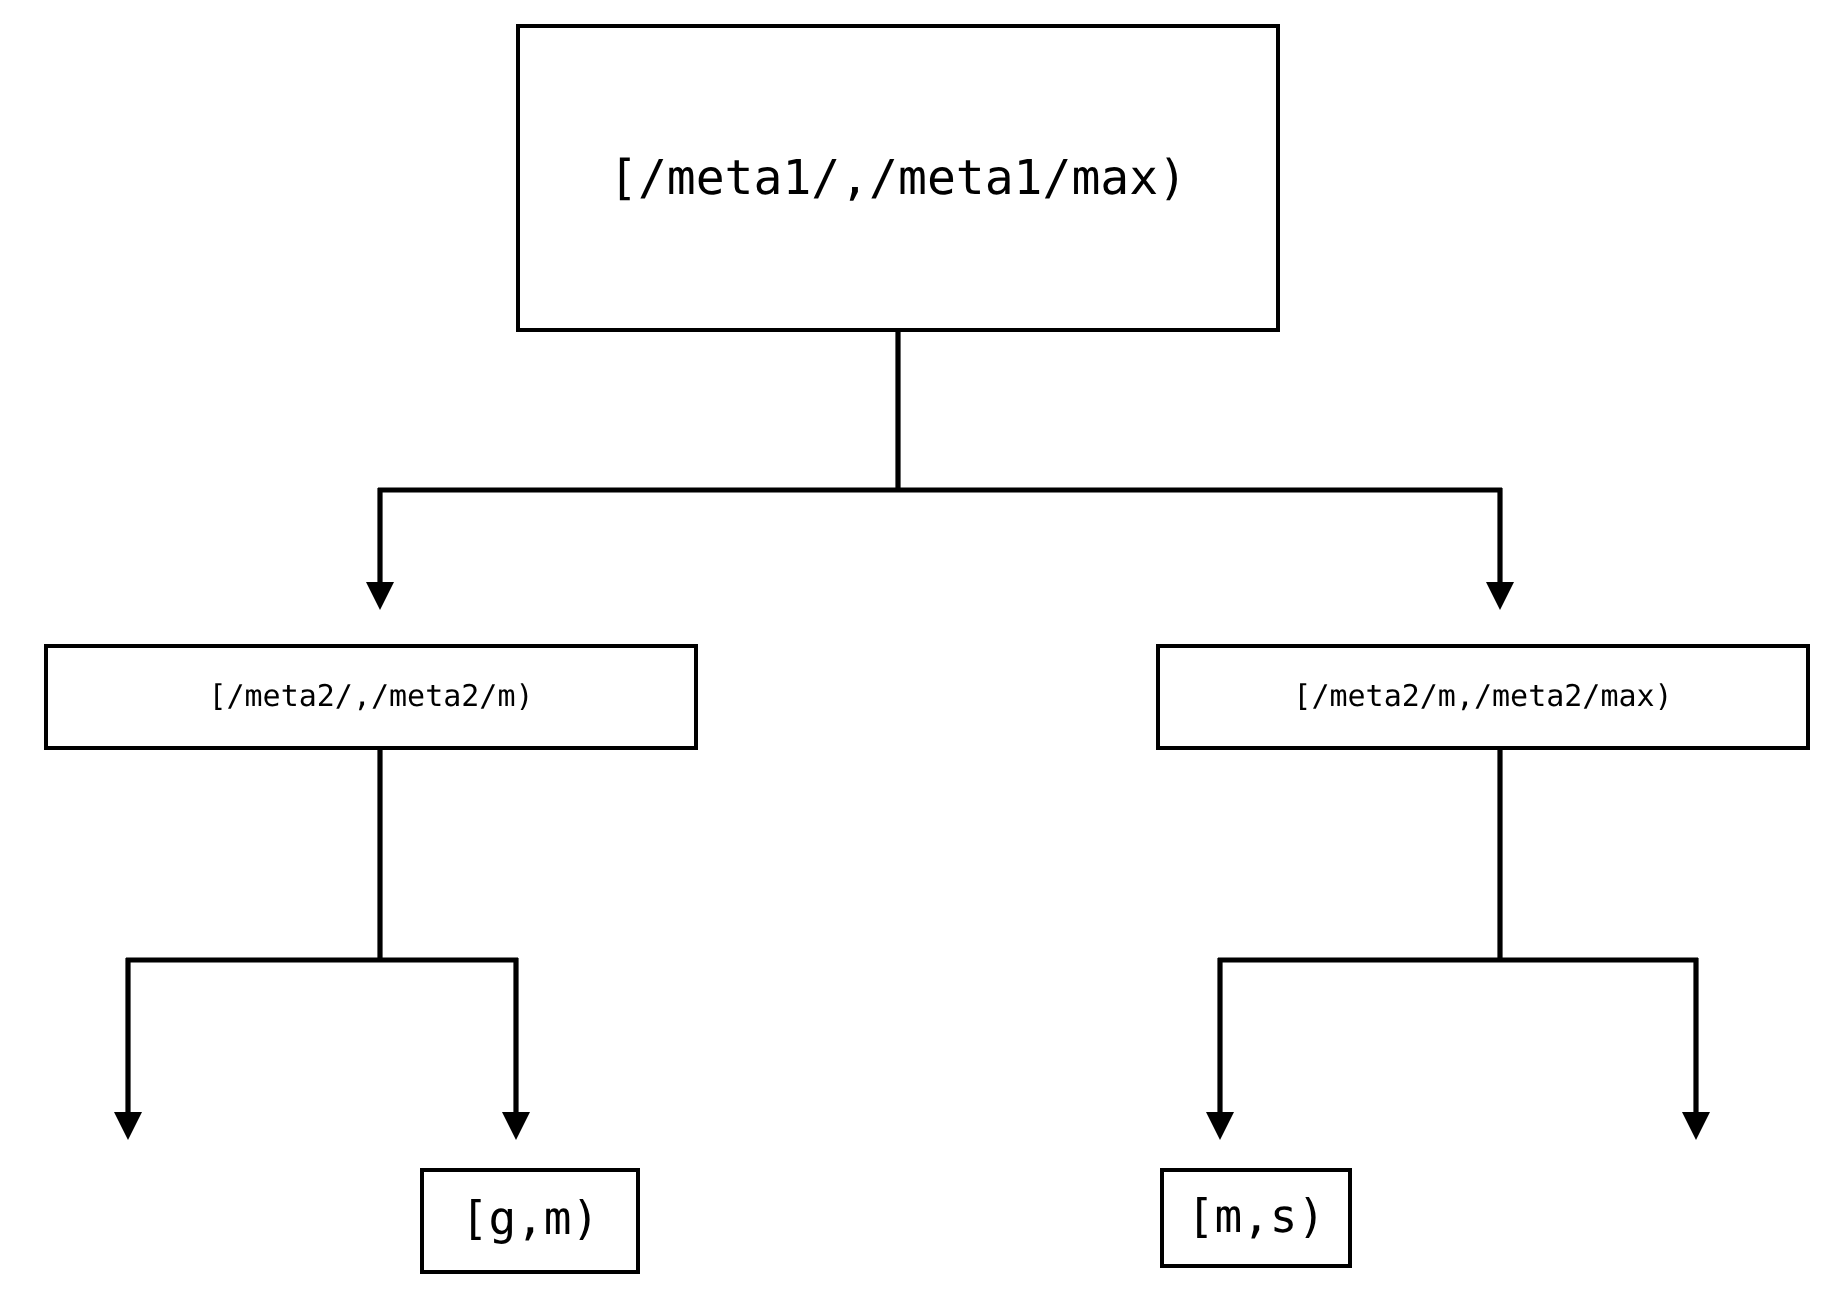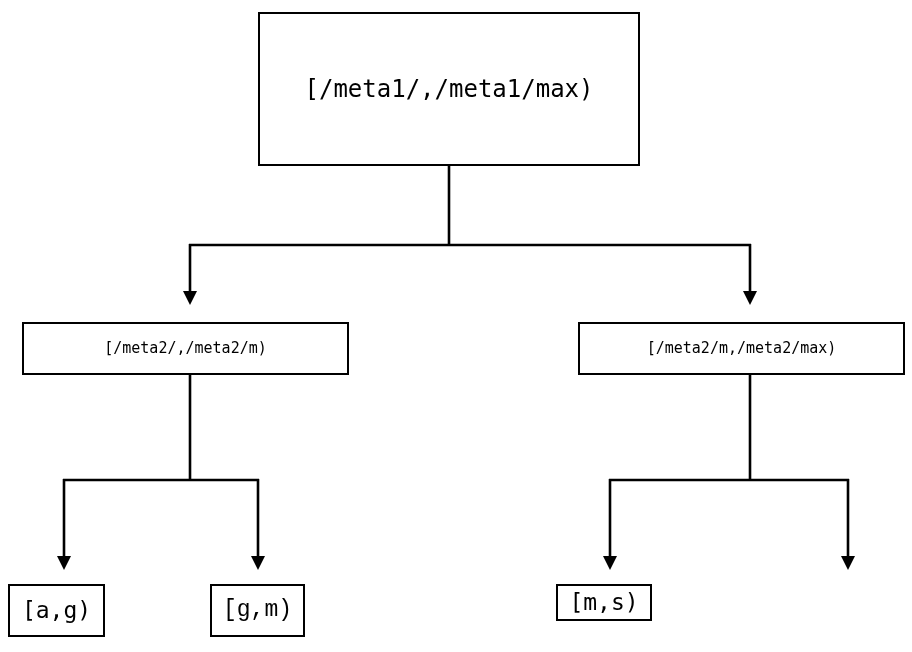--- a/index.html
+++ b/index.html
@@ -92,26 +92,23 @@
   </div>
 
   <div class="node-box level-mid" style="left:22px; top:322px; width:327px; height:53px;">
     <span class="node-label">[/meta2/,/meta2/m)</span>
   </div>
 
   <div class="node-box level-mid" style="left:578px; top:322px; width:327px; height:53px;">
     <span class="node-label">[/meta2/m,/meta2/max)</span>
   </div>
 
-  <div class="node-box level-leaf" style="left:8px; top:584px; width:97px; height:53px;">
-    <span class="node-label">[a,g)</span>
-  </div>
 
-  <div class="node-box level-leaf" style="left:210px; top:584px; width:95px; height:53px;font-family:Liberation Mono, monospace;">
+  <div class="node-box level-leaf" style="left:210px; top:584px; width:110px; height:53px;">
     <span class="node-label">[g,m)</span>
   </div>
 
-  <div class="node-box level-leaf" style="left:556px; top:584px; width:96px; height:37px;">
+  <div class="node-box level-leaf" style="left:580px; top:584px; width:96px; height:50px;">
     <span class="node-label">[m,s)</span>
   </div>
 
 
 </div>
 
 </body></html>

